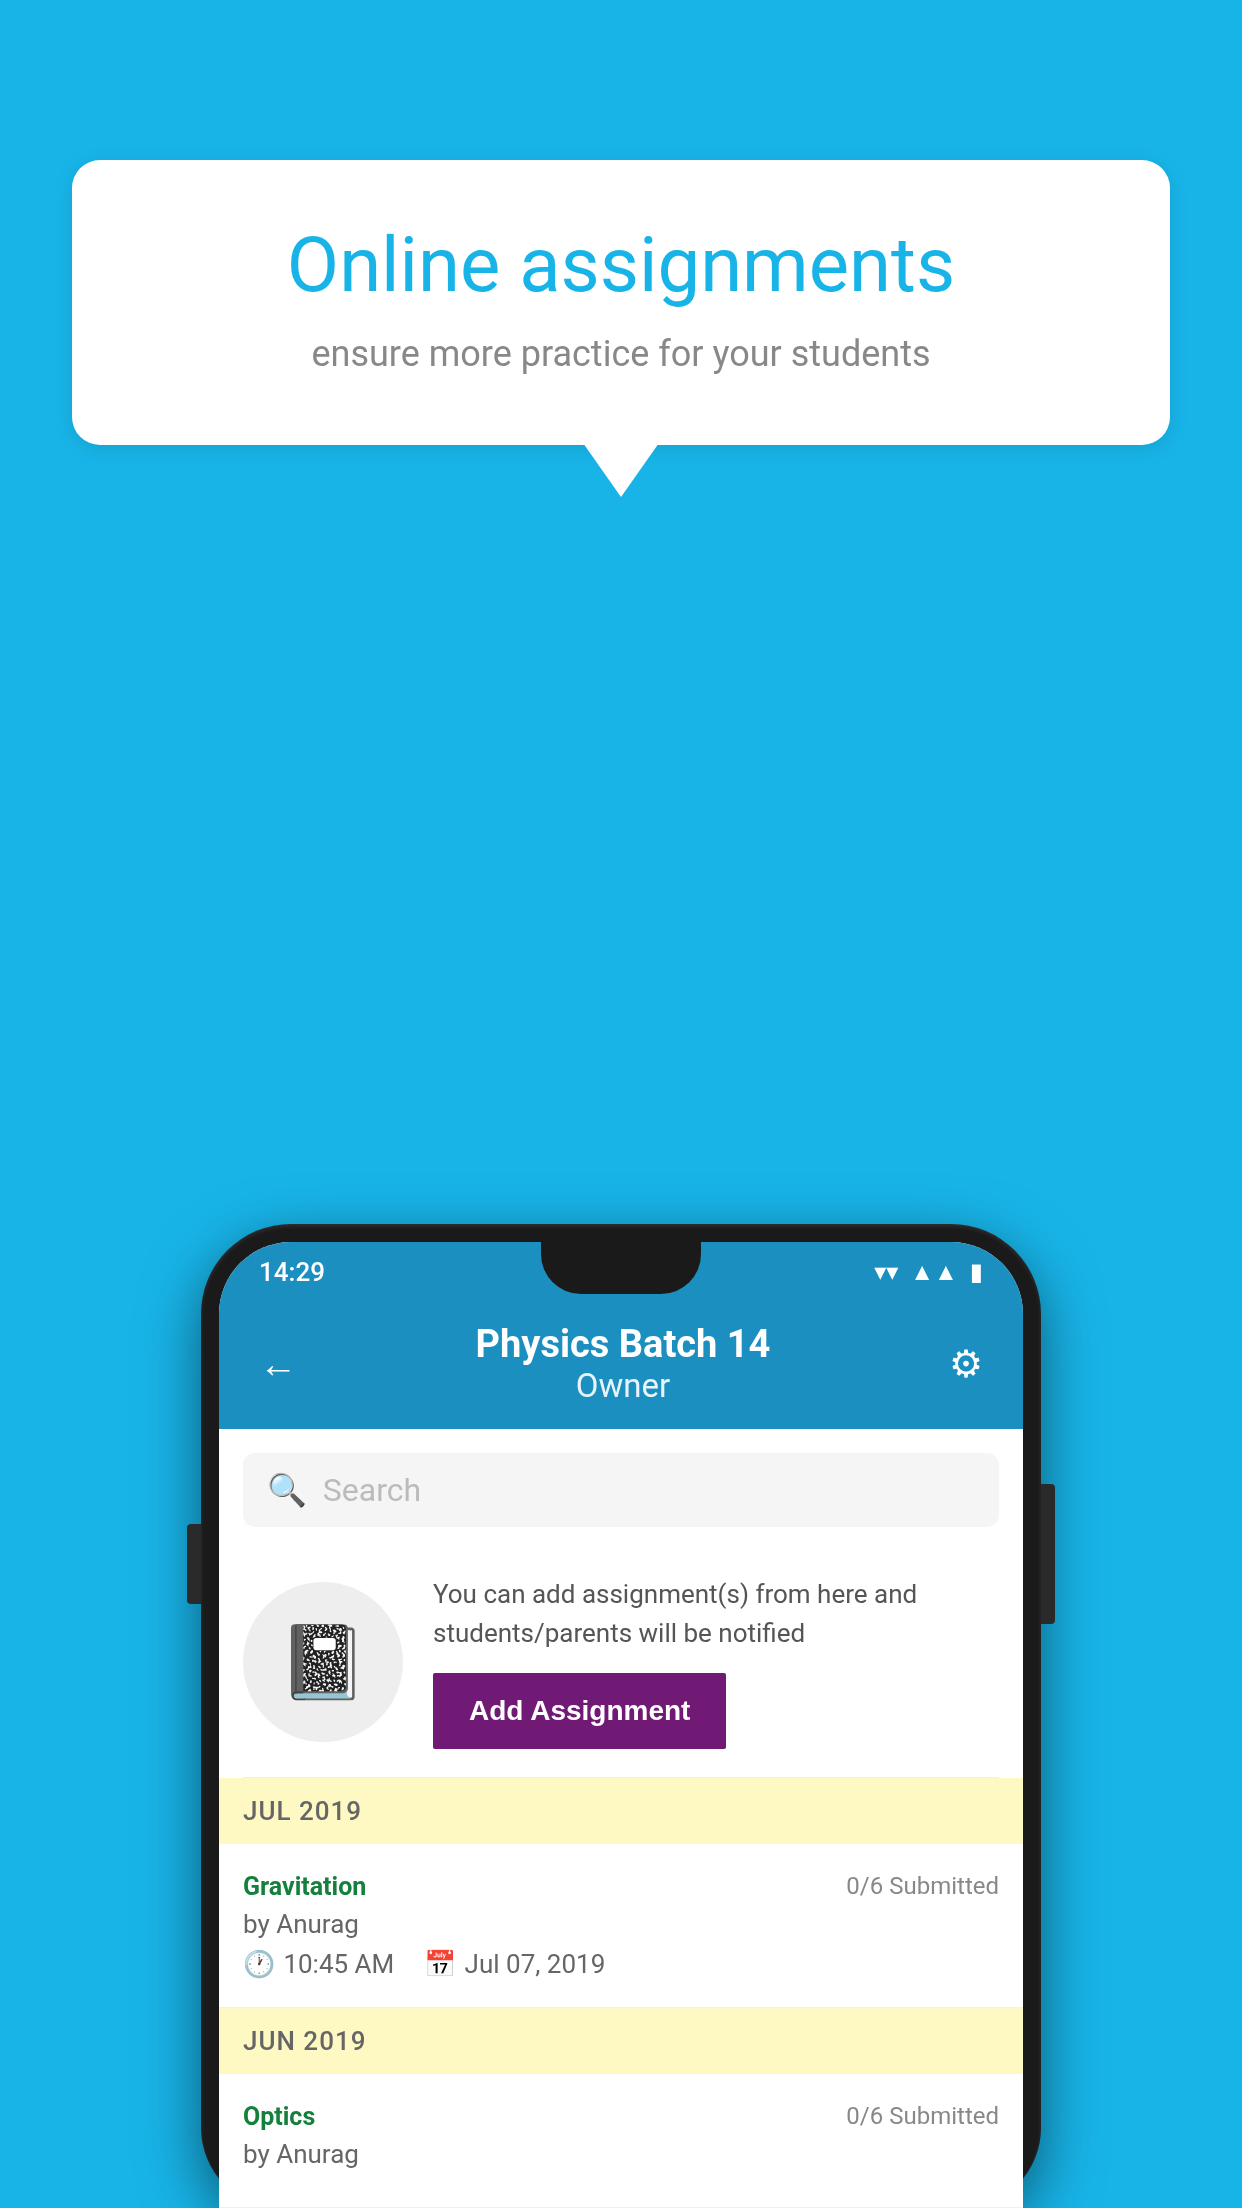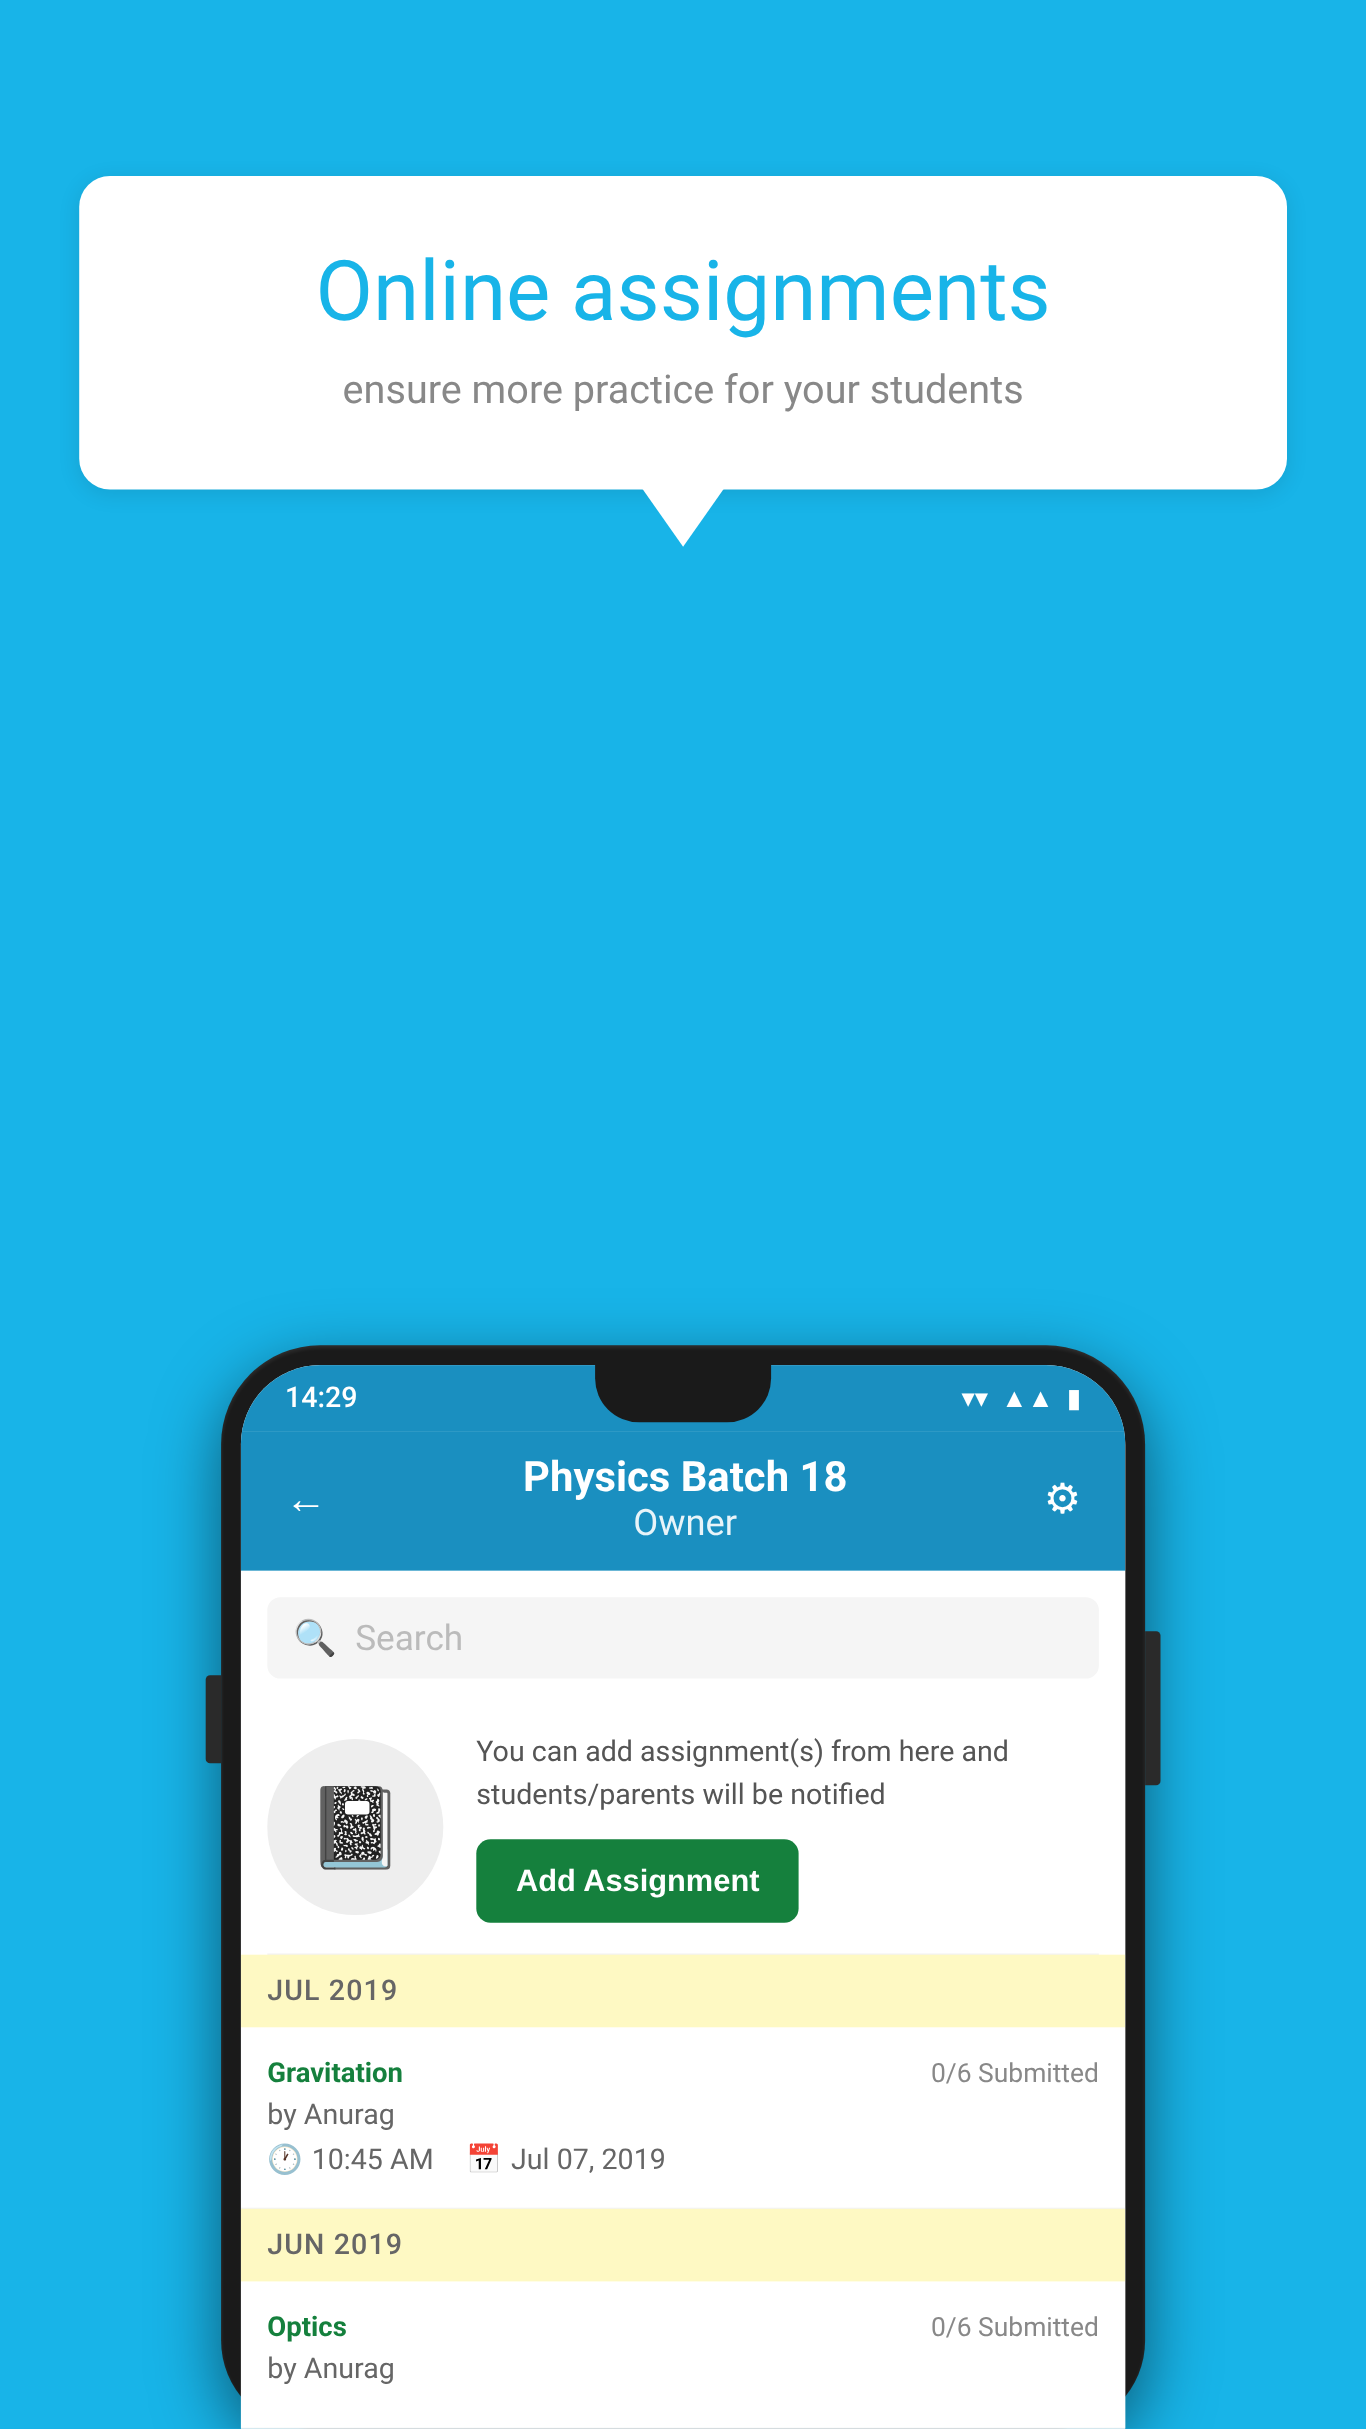--- a/index.html
+++ b/index.html
@@ -278,24 +278,24 @@
     }
 
     .promo-description {
       font-size: 26px;
       color: #555;
       line-height: 1.5;
       margin-bottom: 20px;
     }
 
     .add-assignment-btn {
-      background: #15803d;
+      background: #701a75;
       color: white;
       border: none;
-      border-radius: 13px;
+      border-radius: 2px;
       padding: 22px 36px;
       font-size: 28px;
       font-weight: 600;
       cursor: pointer;
     }
 
     
     .section-header {
       background: #fef9c3;
       padding: 18px 24px;
@@ -377,21 +377,21 @@
         <div class="status-icons">
           <span class="wifi-icon">▾▾</span>
           <span class="signal-icon">▲▲</span>
           <span class="battery-icon">▮</span>
         </div>
       </div>
 
       <div class="app-header">
         <span class="back-btn">←</span>
         <div class="header-center">
-          <div class="header-title">Physics Batch 18</div>
+          <div class="header-title">Physics Batch 14</div>
           <div class="header-subtitle">Owner</div>
         </div>
         <span class="settings-btn">⚙</span>
       </div>
 
 
       <div class="content">
 
         <div class="search-bar">
           <span class="search-icon-wrap">🔍</span>

